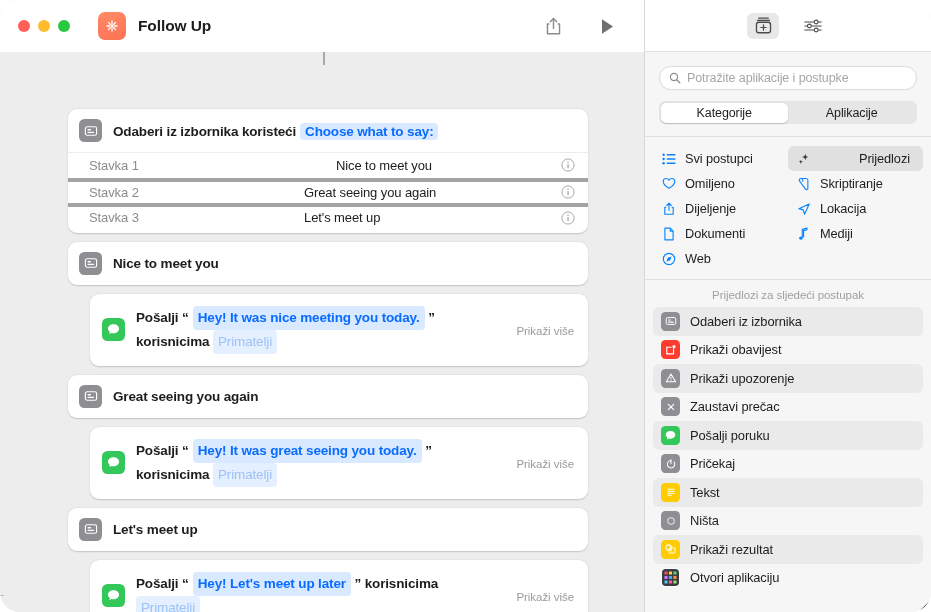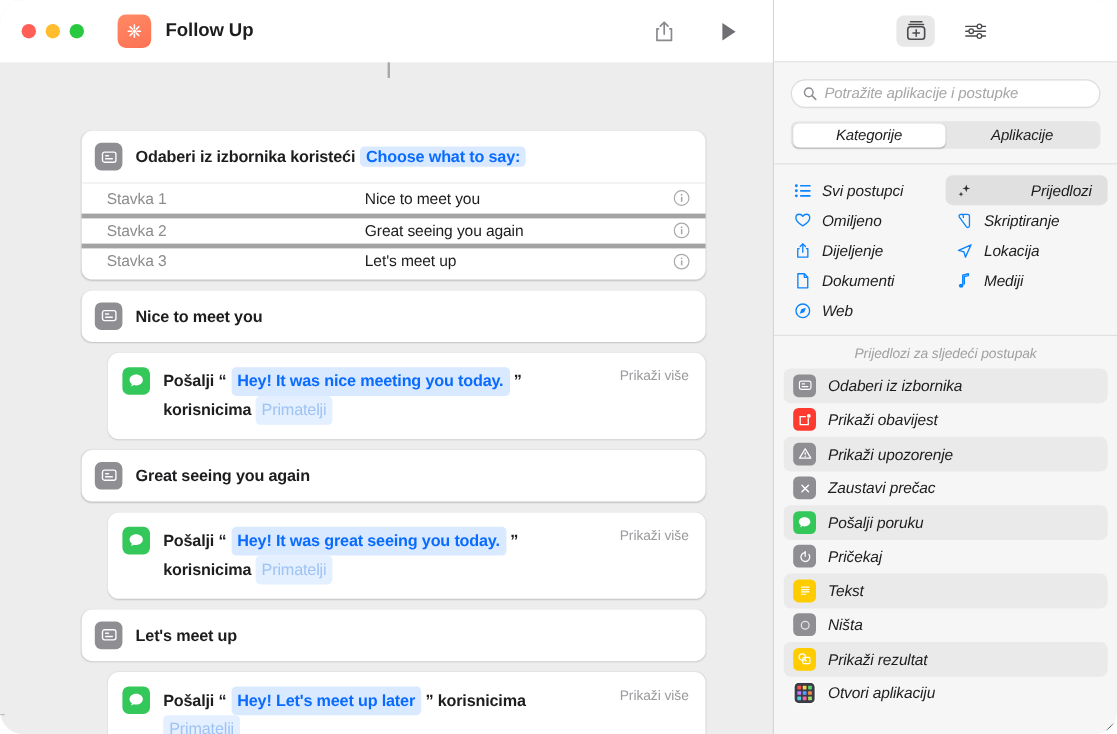--- a/index.html
+++ b/index.html
@@ -139,21 +139,21 @@
 
   
   .menu-rows { padding: 0 0 4px 0; }
   .menu-row {
     display: flex;
     align-items: center;
     height: 25.5px;
     border-top: 4px solid #a3a3a3;
     padding: 0 13px 0 21px;
   }
-  .menu-row:first-child { border-top: 1px solid #ececec; }
+  .menu-row:first-child { border-top: 1px solid #ececec; gap: 32px; }
   .mr-label {
     font-size: 13px;
     color: #8c8c8f;
     width: 215px;
     flex: 0 0 215px;
     letter-spacing: -0.1px;
   }
   .mr-value {
     flex: 1;
     font-size: 13px;
@@ -163,21 +163,21 @@
   .info-i {
     width: 14px; height: 14px;
     flex: 0 0 14px;
   }
 
   
   .nested { margin-left: 22px; margin-right: 0; }
   .nested .card-body {
     padding: 12px 14px 12px 12px;
     display: flex;
-    align-items: flex-start;
+    align-items: center;
   }
   .nested .glyph { margin-top: 0px; }
   .msg-text {
     flex: 1;
     font-size: 13.5px;
     color: #1d1d1f;
     font-weight: bold;
     line-height: 22px;
     letter-spacing: -0.15px;
   }
@@ -191,21 +191,20 @@
     letter-spacing: -0.05px;
   }
 
   
   .right-pane {
     width: 286px;
     height: 612px;
     background: #f6f6f6;
     display: flex;
     flex-direction: column;
-    font-style: italic;
   }
   .right-top {
     height: 52px;
     flex: 0 0 52px;
     background: #ffffff;
     display: flex;
     align-items: center;
     justify-content: center;
     gap: 18px;
     border-bottom: 1px solid #e2e2e2;

